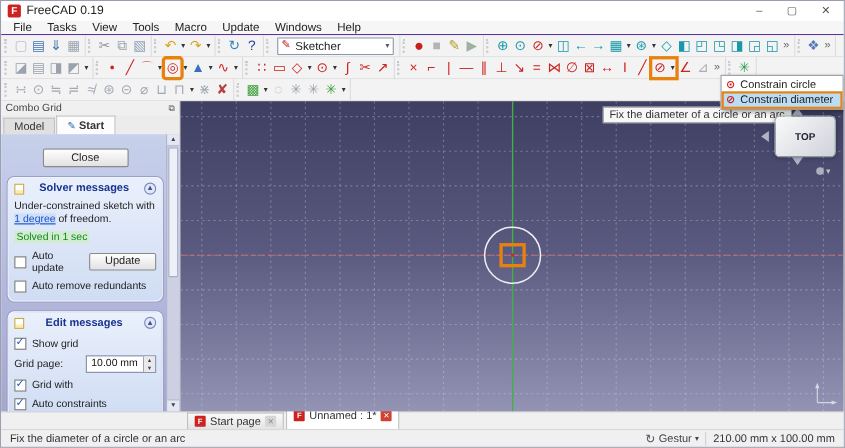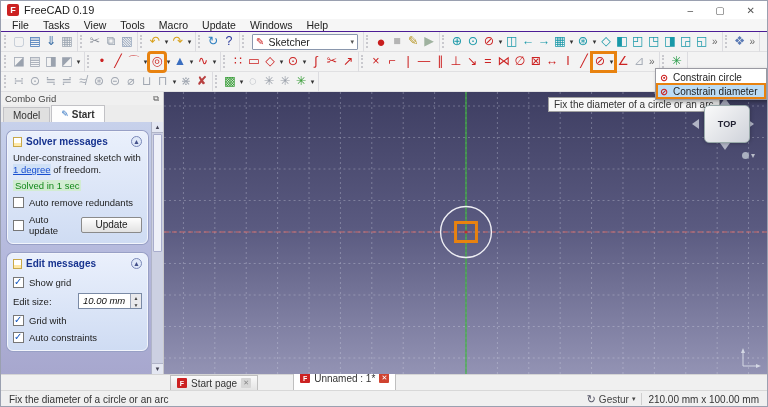--- a/index.html
+++ b/index.html
@@ -54,60 +54,60 @@
          padding:0 14px 0 5px;overflow:hidden;}
   .vsb{position:absolute;top:0;right:0;bottom:0;width:12px;background:#ccd0e2;border-left:1px solid #b0b4c8;}
   .vsb .sbtn{height:11px;display:flex;align-items:center;justify-content:center;font-size:6px;color:#445;
              background:#e4e7f2;border-bottom:1px solid #b0b4c8;}
   .vsb .sbtn.dn{position:absolute;bottom:0;left:0;right:0;border-top:1px solid #b0b4c8;border-bottom:none;}
   .vsb .thumb{position:absolute;top:12px;left:1px;right:1px;height:118px;background:#eef0f8;border:1px solid #a8accc;border-radius:1px;}
   .closebtn{display:block;margin:13px auto 4px;width:78px;height:17px;background:linear-gradient(#fefefe,#e2e2e2);
             border:1px solid #8a8a8a;border-radius:2px;font-size:10px;color:#222;text-align:center;line-height:15px;}
   .sect{margin:9px 1px 0 1px;background:linear-gradient(#eaf0fc,#cfdcf3);border:1px solid #f2f5fc;border-radius:6px;
         box-shadow:0 0 0 1px #98a0c6;padding:2px 5px 7px 5px;}
-  .sect-h{display:flex;align-items:center;gap:4px;height:15px;}
+  .sect-h{display:flex;align-items:center;gap:4px;height:15px;text-align:center;}
   .note-ic{width:9px;height:10px;background:#fff;border:1px solid #c8a84a;box-shadow:inset 0 -3px 0 #ffe9a8;}
   .sect-h .st{font-size:10px;font-weight:bold;color:#17338f;flex:1;}
   .coll{width:11px;height:11px;border:1px solid #7a88b8;border-radius:6px;background:#dfe8f8;color:#44518a;
         font-size:7px;display:flex;align-items:center;justify-content:center;}
   .stext{font-size:9.5px;color:#222;line-height:12px;margin-top:3px;}
   .dof-link{color:#1a4fd0;text-decoration:underline;background:#cfe0f6;}
   .solved{display:inline-block;font-size:9.5px;color:#12881a;background:#d2ecd2;padding:0 2px;margin-top:4px;}
   .cbrow{display:flex;align-items:center;gap:5px;margin-top:6px;font-size:9.5px;color:#222;}
   .cb{width:11px;height:11px;background:#fff;border:1px solid #777;position:relative;flex:none;}
   .cb.on::after{content:"✓";position:absolute;left:0px;top:-2px;font-size:10px;color:#1558c0;font-weight:bold;}
   .updbtn{margin-left:auto;width:66px;height:16px;background:linear-gradient(#fefefe,#e2e2e2);border:1px solid #8a8a8a;
           border-radius:2px;font-size:10px;text-align:center;line-height:14px;color:#222;}
   .gsrow{display:flex;align-items:center;margin-top:5px;font-size:9.5px;color:#222;}
   .spin{margin-left:auto;display:flex;width:64px;height:16px;background:#fff;border:1px solid #7a8aa5;}
-  .spin .sv{flex:1;font-size:9.5px;padding:1px 0 4px 4px;color:#111;font-style:italic;}
+  .spin .sv{flex:1;font-size:9.5px;padding:1px 0 4px 4px;color:#111;}
   .spin .stp{width:11px;border-left:1px solid #9aa4b8;display:flex;flex-direction:column;}
   .spin .stp span{flex:1;font-size:5px;color:#444;display:flex;align-items:center;justify-content:center;background:#e9e9ec;}
   
   .viewport{flex:1;position:relative;background:linear-gradient(#3e3e62,#5a5a80 48%,#9393b4);overflow:hidden;}
   .vpsvg{position:absolute;left:0;top:0;width:100%;height:100%;}
   .tooltip{position:absolute;left:384px;top:5px;background:#f7f7f7;border:1px solid #a0a0a0;color:#333;
            font-size:10px;padding:1px 5px;white-space:nowrap;}
   .navcube{position:absolute;right:16px;top:10px;width:56px;height:56px;}
-  .cube{position:absolute;left:9px;top:3px;width:46px;height:38px;border:1px solid #9aa;border-radius:5px;
+  .cube{position:absolute;left:9px;top:3px;width:56px;height:38px;border:1px solid #9aa;border-radius:5px;
         background:linear-gradient(135deg,#fafafa,#cfd2da);display:flex;align-items:center;justify-content:center;
         font-size:9px;font-weight:bold;color:#223;box-shadow:0 0 4px rgba(0,0,0,.3);}
   .tri{position:absolute;width:0;height:0;opacity:.85;}
   .tri.l{left:-3px;top:17px;border-top:5px solid transparent;border-bottom:5px solid transparent;border-right:7px solid #c4c8d6;}
   .tri.r{right:-3px;top:17px;border-top:5px solid transparent;border-bottom:5px solid transparent;border-left:7px solid #c4c8d6;}
   .tri.t{left:25px;top:-4px;border-left:5px solid transparent;border-right:5px solid transparent;border-bottom:7px solid #c4c8d6;}
   .tri.b{left:25px;bottom:8px;border-left:5px solid transparent;border-right:5px solid transparent;border-top:7px solid #c4c8d6;}
   .nc-extra{position:absolute;right:-4px;bottom:-2px;display:flex;align-items:center;gap:2px;color:#b8bcc8;font-size:8px;}
   .nc-extra .dot{width:7px;height:7px;border-radius:50%;background:#aab0c0;}
   .miniaxes{position:absolute;right:5px;bottom:4px;}
   
   .tabbar{height:16px;background:#f0f0f0;border-top:1px solid #d5d5d5;display:flex;align-items:flex-end;padding-left:169px;}
   .mtab{height:15px;display:flex;align-items:center;gap:4px;padding:0 6px;font-size:10px;color:#333;
         background:linear-gradient(#fafafa,#e4e4e4);border:1px solid #bfbfbf;border-bottom:none;margin-right:2px;}
-  .mtab.active{background:#fff;height:25px;margin-left:33px;}
+  .mtab.active{background:#fff;height:25px;}
   .tlogo{width:10px;height:10px;background:#cc2222;color:#fff;border-radius:1px;font-size:7px;font-weight:bold;
          display:flex;align-items:center;justify-content:center;}
   .tclose{width:10px;height:10px;background:#d6d6d6;color:#888;font-size:7px;display:flex;align-items:center;justify-content:center;border-radius:1px;}
   .tclose.red{background:#d04330;color:#fff;}
   
   .statusbar{height:17px;background:#f0f0f0;border-top:1px solid #d8d8d8;display:flex;align-items:center;padding:0 8px;font-size:10px;color:#333;}
   .sb-right{margin-left:auto;display:flex;align-items:center;gap:6px;}
   .gest{display:flex;align-items:center;gap:3px;color:#444;}
   .gest .gi{font-size:11px;color:#556;}
   .gest .caret{font-size:7px;}
@@ -472,56 +472,57 @@
       <div class="combo-tabs">
         <span class="ctab">
           <span>Model</span>
         </span>
         <span class="ctab active">
           <span class="pen">✎</span>
           <span>Start</span>
         </span>
       </div>
       <div class="tasks">
+        <div class="closebtn">Close</div>
 
         <div class="sect">
           <div class="sect-h">
             <span class="note-ic"></span>
             <span class="st">Solver messages</span>
             <span class="coll">▲</span>
           </div>
           <div class="stext">
             <span>Under-constrained sketch with</span>
             <span class="dof-link">1 degree</span>
             <span>of freedom.</span>
           </div>
           <span class="solved">Solved in 1 sec</span>
           <div class="cbrow">
             <span class="cb"></span>
-            <span>Auto remove redundants</span>
+            <span>Auto update</span>
+            <span class="updbtn">Update</span>
           </div>
           <div class="cbrow">
             <span class="cb"></span>
-            <span>Auto update</span>
-            <span class="updbtn">Update</span>
+            <span>Auto remove redundants</span>
           </div>
         </div>
 
         <div class="sect">
           <div class="sect-h">
             <span class="note-ic"></span>
             <span class="st">Edit messages</span>
             <span class="coll">▲</span>
           </div>
           <div class="cbrow">
             <span class="cb on"></span>
             <span>Show grid</span>
           </div>
           <div class="gsrow">
-            <span>Edit size:</span>
+            <span>Grid page:</span>
             <span class="spin">
               <span class="sv">10.00 mm</span>
               <span class="stp">
                 <span>▲</span>
                 <span>▼</span>
               </span>
             </span>
           </div>
           <div class="cbrow">
             <span class="cb on"></span>

